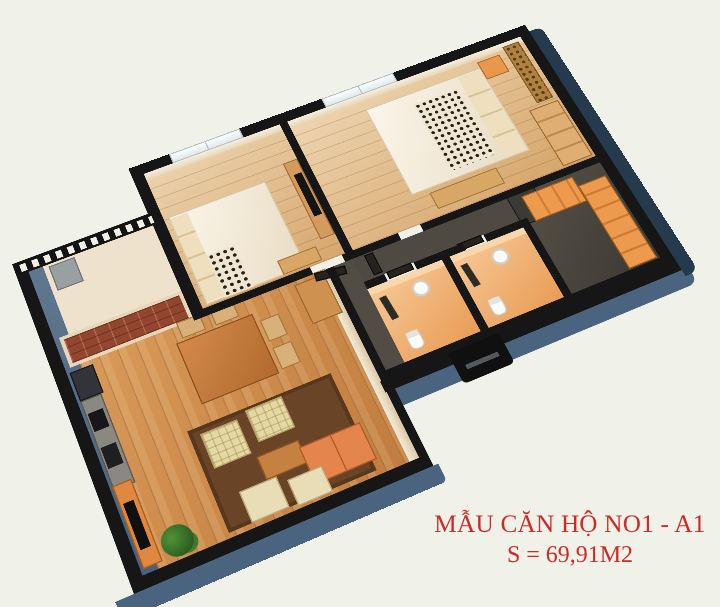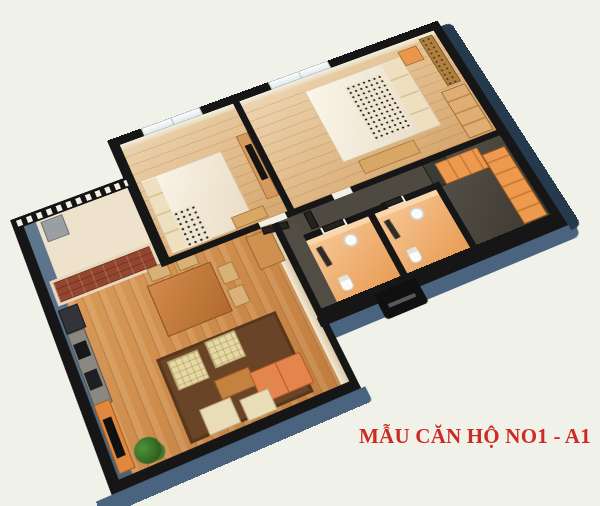--- a/index.html
+++ b/index.html
@@ -169,21 +169,21 @@
   
   .entry-sidetable{left:392px;top:152px;width:26px;height:32px;background:#3a3a36;border:1px solid #1c1c1a;}
   .entry-counter{left:404px;top:158px;width:48px;height:26px;background:repeating-linear-gradient(90deg,#ed9a4e 0 12px,#d07f36 12px 14px);border:1px solid #a45f1d;}
   .shoe-cabinet{left:452px;top:168px;width:26px;height:86px;background:repeating-linear-gradient(0deg,#ed9a4e 0 13px,#cc7c34 13px 15px);border:1px solid #a45f1d;}
   .entrance-step{left:286px;top:262px;width:44px;height:28px;background:#101010;z-index:5;border-radius:0 0 4px 4px;}
   .entrance-step i{position:absolute;left:8px;top:14px;width:28px;height:4px;background:#55585c;}
 
   
   .caption{
     position:absolute;left:352px;top:423px;width:246px;
-    text-align:center;color:#ce2a24;font-weight:700;z-index:10;
+    text-align:center;color:#ce2a24;font-weight:400;z-index:10;
   }
   .caption .line1{font-size:21px;line-height:1.25;letter-spacing:.2px;}
   .caption .line2{font-size:20px;line-height:1.3;}
 </style>
 </head>
 <body>
 
 <div class="scene">
   <div class="plan">
 
@@ -297,13 +297,14 @@
       </div>
     <div class="window win-bed2">
         <i></i>
       </div>
 
   </div>
 </div>
 
 <div class="caption">
   <div class="line1">MẪU CĂN HỘ NO1 - A1</div>
+  <div class="line2">S = 69,91M2</div>
 </div>
 
 </body></html>

